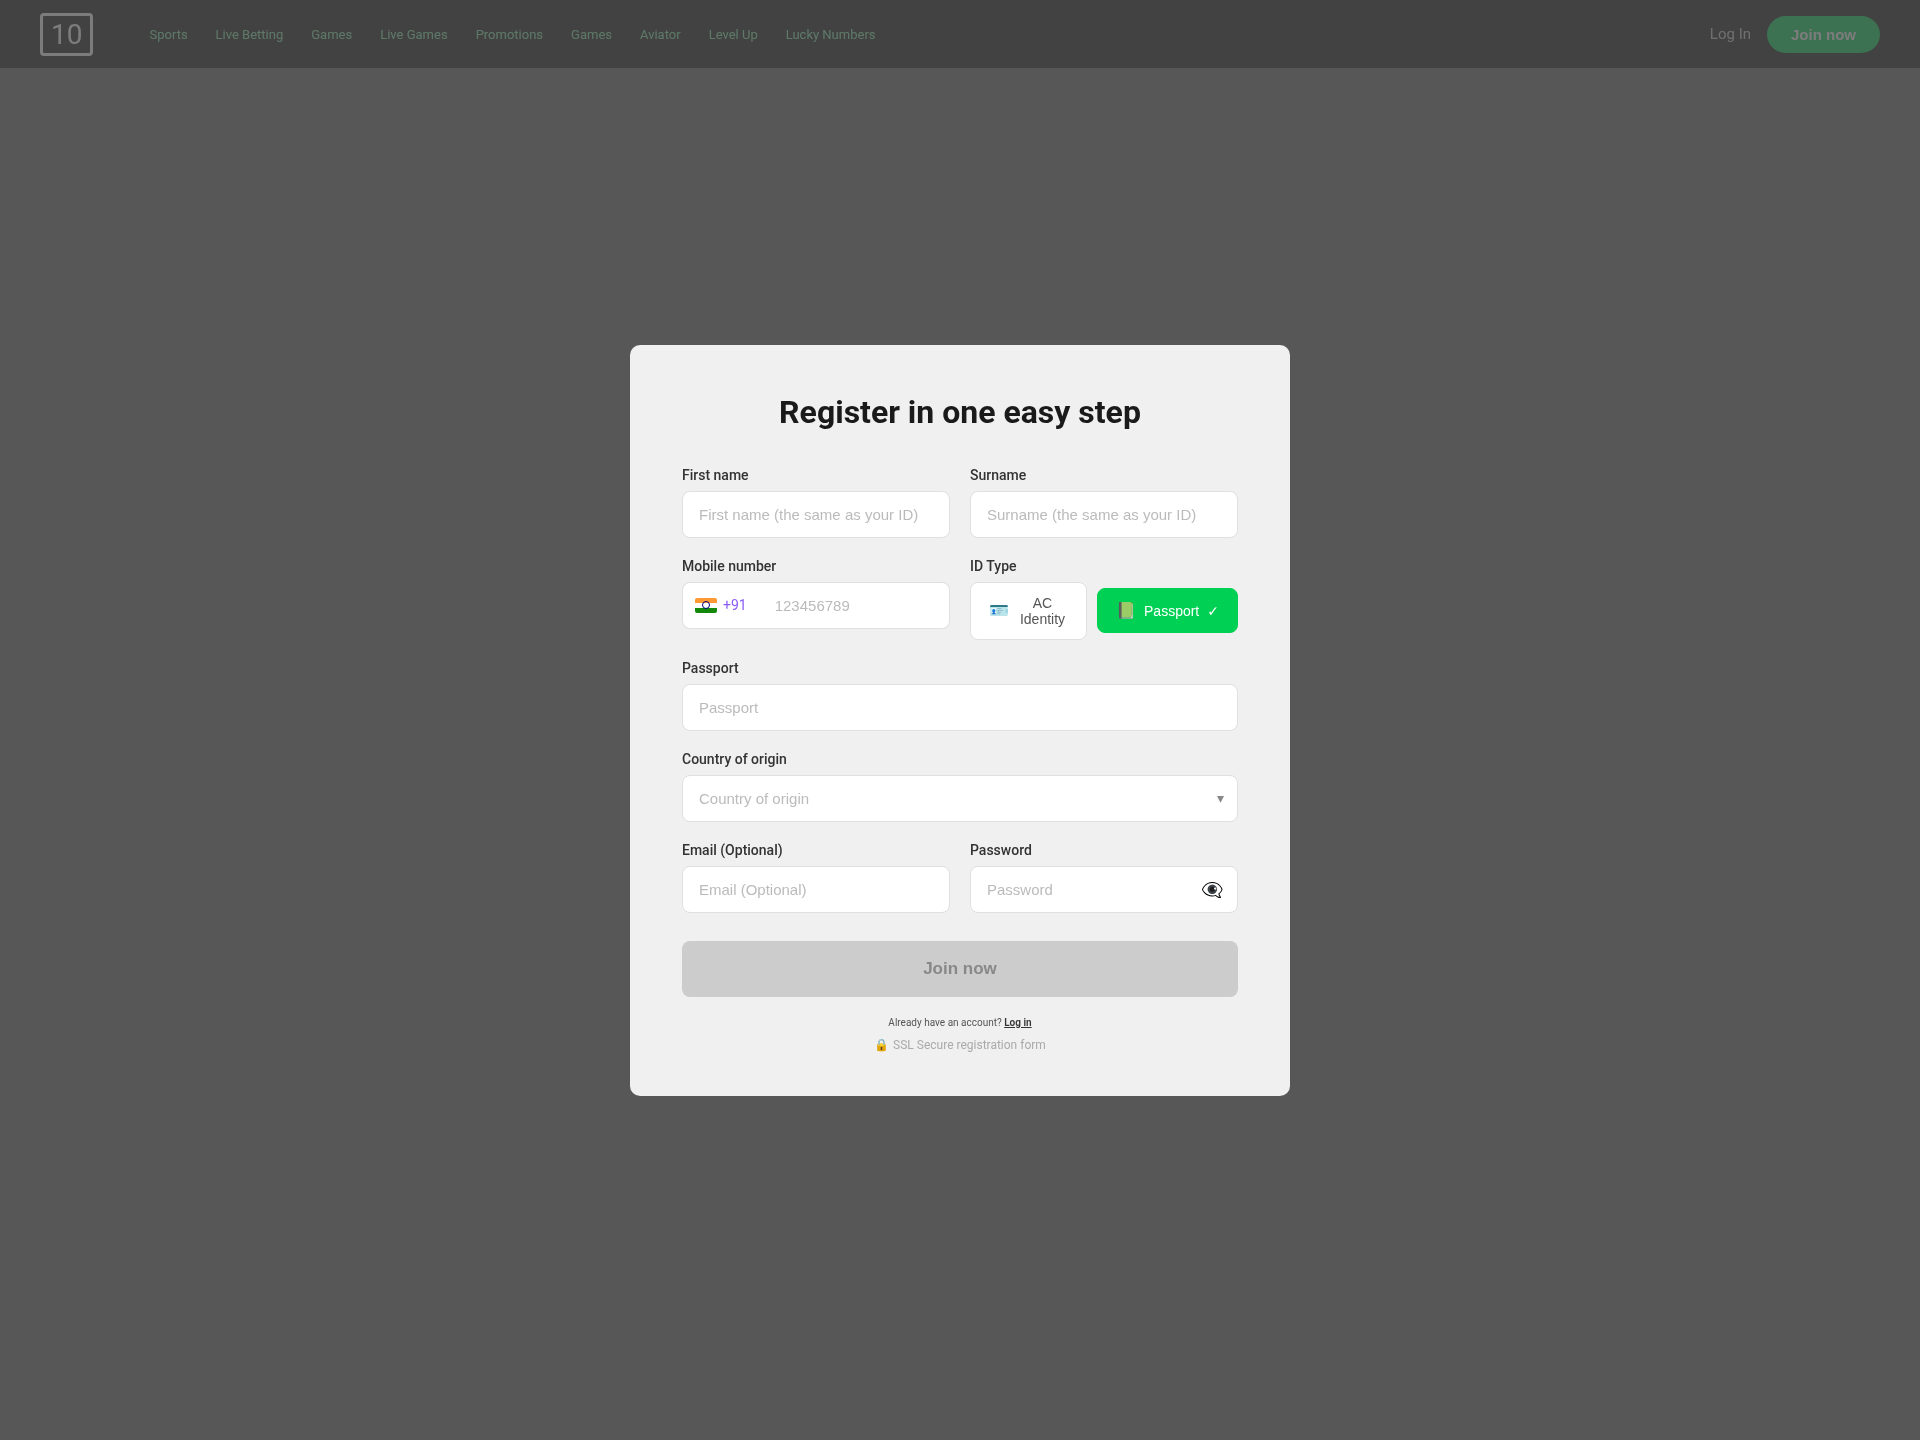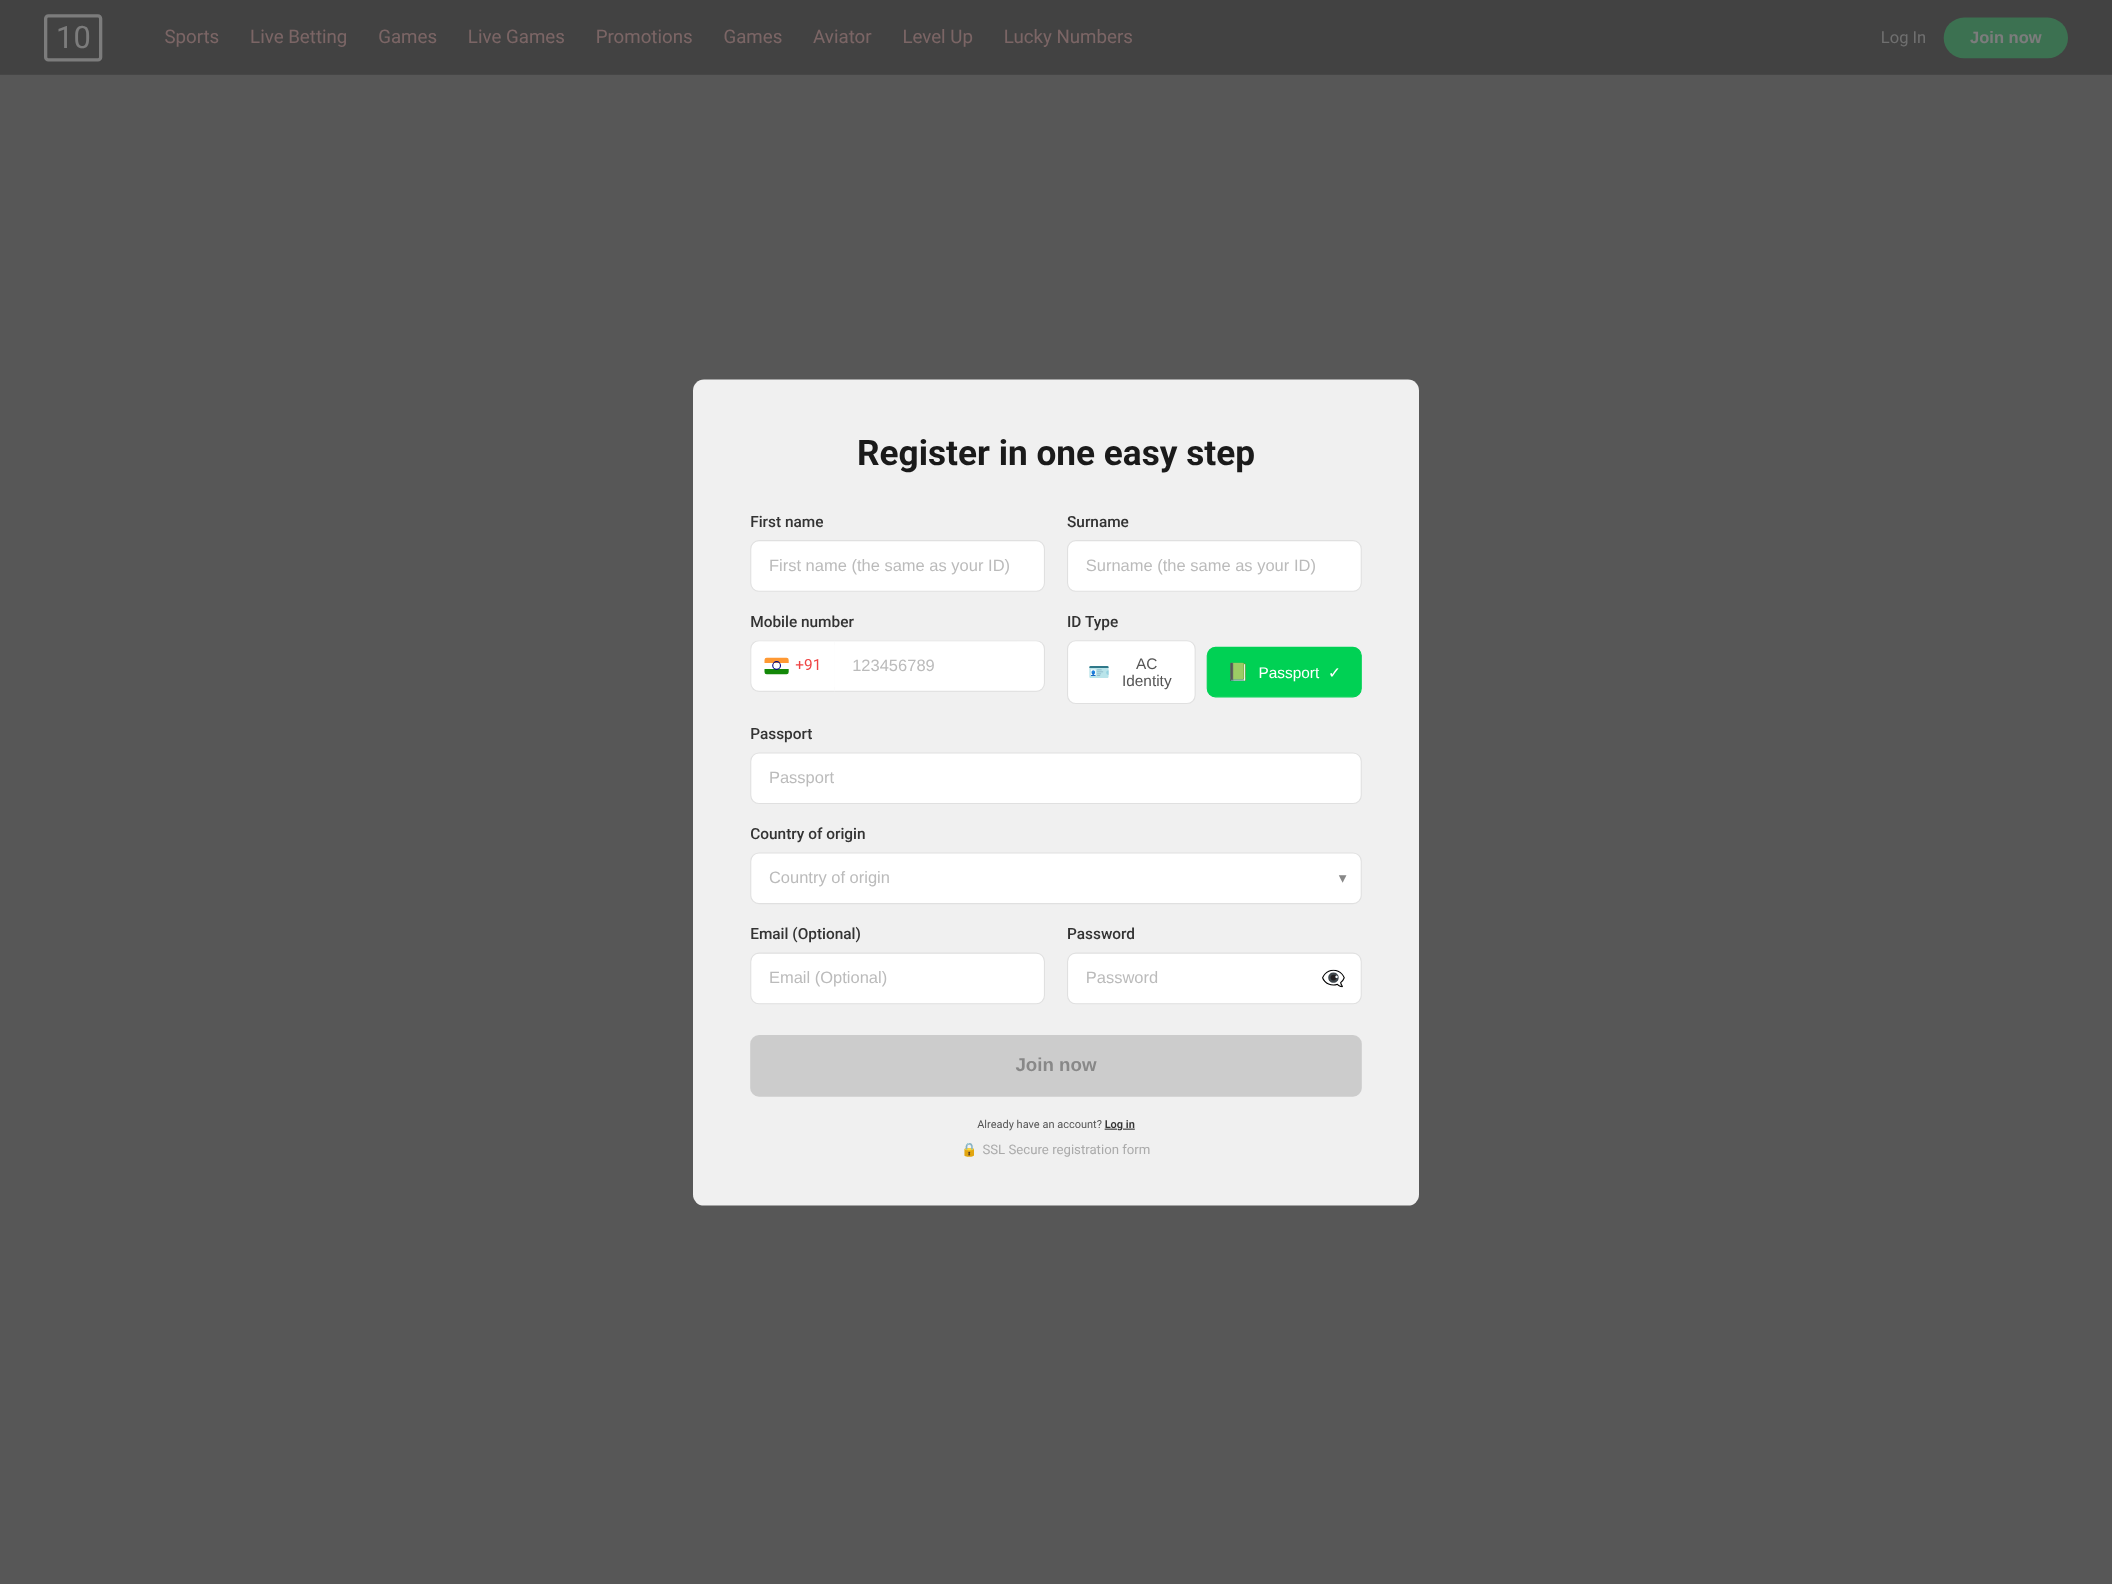--- a/index.html
+++ b/index.html
@@ -31,22 +31,22 @@
       border: 3px solid #fff;
       padding: 2px 8px;
       border-radius: 4px;
     }
     .nav-links {
       display: flex;
       gap: 28px;
       flex: 1;
     }
     .nav-link {
-      color: #fca5a5;
-      font-size: 17px;
+      color: #86efac;
+      font-size: 13px;
       cursor: pointer;
       white-space: nowrap;
     }
     .nav-right {
       display: flex;
       align-items: center;
       gap: 16px;
     }
     .nav-login {
       color: #ccc;
@@ -141,21 +141,21 @@
     }
     .phone-prefix {
       display: flex;
       align-items: center;
       gap: 6px;
       background: #fff;
       border: 1px solid #e0e0e0;
       border-radius: 8px 0 0 8px;
       padding: 14px 12px;
       font-size: 14px;
-      color: #ef4444;
+      color: #8b5cf6;
       cursor: pointer;
       white-space: nowrap;
       border-right: none;
     }
     .flag {
       width: 22px;
       height: 15px;
       display: inline-block;
       position: relative;
       overflow: hidden;

